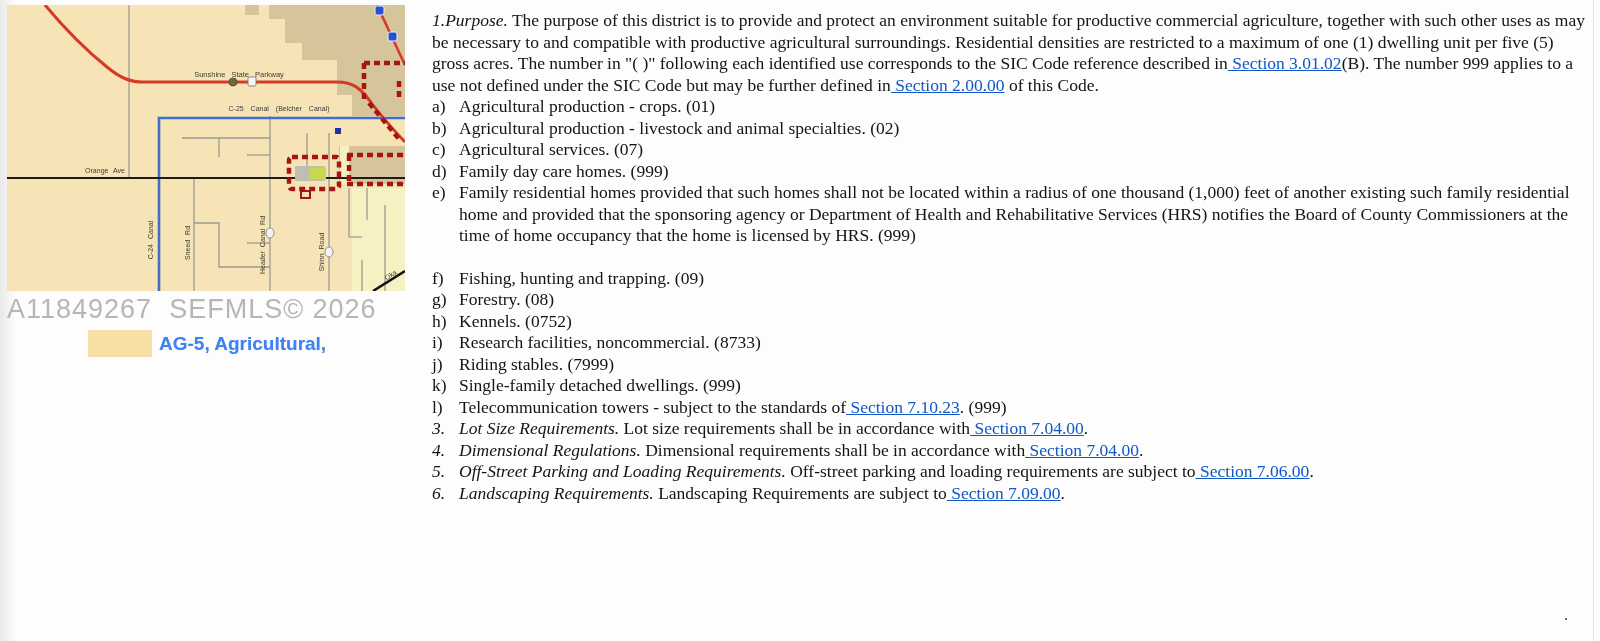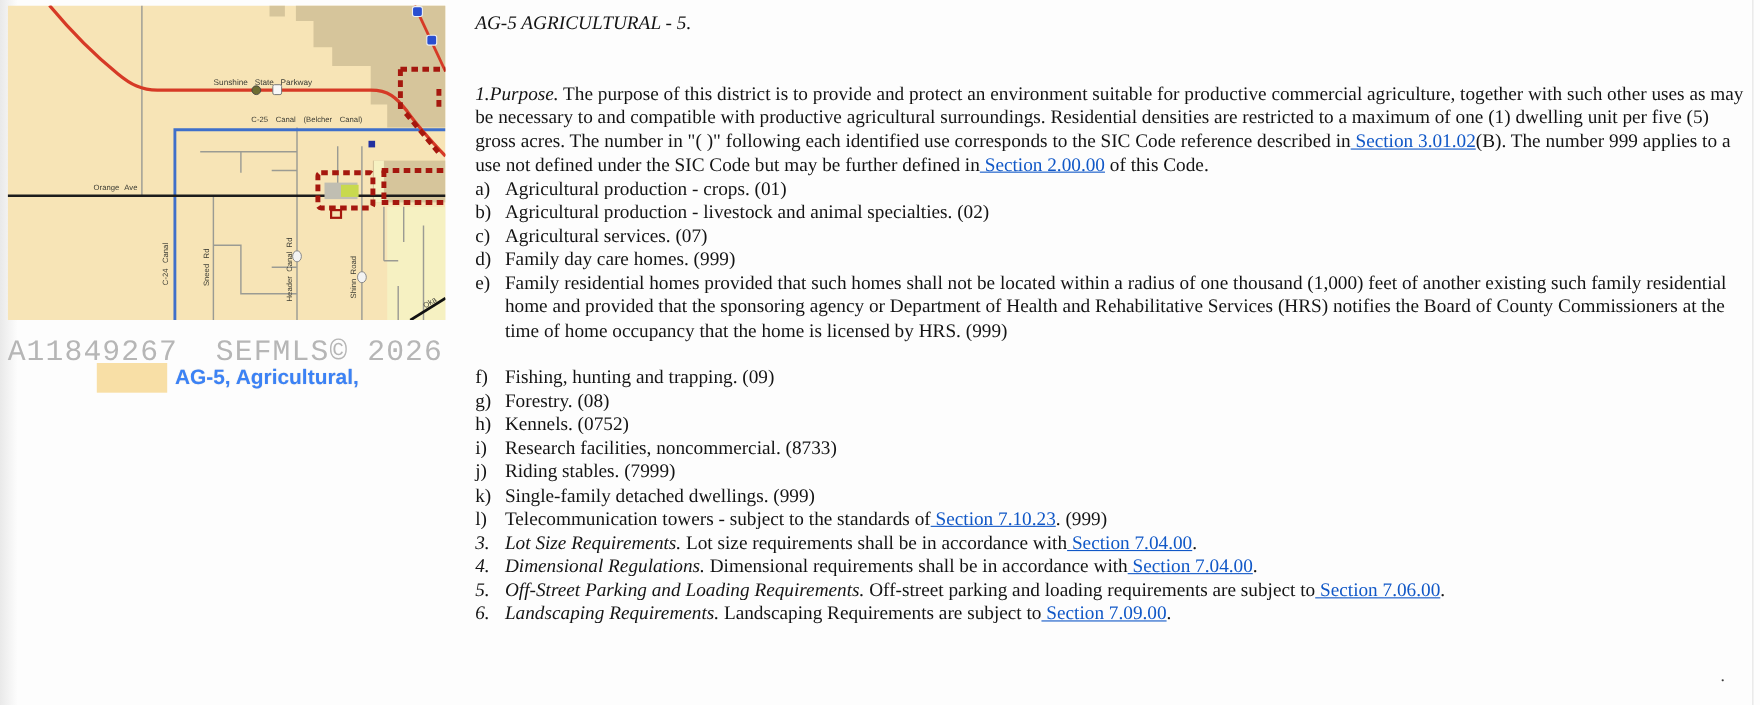--- a/index.html
+++ b/index.html
@@ -15,22 +15,22 @@
   }
   .right-edge-line {
     position:absolute; left:1593px; top:0; width:1px; height:641px;
     background:#e2e2e2;
   }
   
   .map-wrap { position:absolute; left:7px; top:5px; width:398px; height:318px; }
   .map-wrap svg { display:block; }
   .map-label { font-family:"Liberation Sans", sans-serif; fill:#3c3c34; }
   .watermark {
-    position:absolute; left:7px; top:306px;
-    font-family:Liberation Mono, monospace;
+    position:absolute; left:7px; top:294px;
+    font-family:Liberation Sans, sans-serif;
     font-size:27px; color:#b6b6b6; letter-spacing:1px; white-space:pre;
   }
   .legend { position:absolute; left:88px; top:330px; display:flex; align-items:center; }
   .legend-swatch { width:64px; height:27px; }
   .legend-label {
     margin-left:7px;
     font-family:"Liberation Sans", sans-serif;
     font-weight:bold; font-size:19px; color:#3b82f6;
     text-shadow:0 0 1px rgba(120,120,120,0.35);
   }
@@ -140,21 +140,20 @@
 </div>
 
 <div class="watermark">A11849267  SEFMLS© 2026</div>
 
 <div class="legend">
   <div class="legend-swatch" style="background: rgb(248, 223, 166);"></div>
   <div class="legend-label">AG-5, Agricultural,</div>
 </div>
 
 <div class="doc">
-  <h1 class="doc-title">AG-5 AGRICULTURAL - 5.</h1>
   <p class="para"><span class="it">1.Purpose.</span><span> The purpose of this district is to provide and protect an environment suitable for productive commercial agriculture, together with such other uses as may be necessary to and compatible with productive agricultural surroundings. Residential densities are restricted to a maximum of one (1) dwelling unit per five (5) gross acres. The number in "(  )" following each identified use corresponds to the SIC Code reference described in</span><a class="doc-link" href="#"> Section 3.01.02</a><span>(B). The number 999 applies to a use not defined under the SIC Code but may be further defined in</span><a class="doc-link" href="#"> Section 2.00.00</a><span> of this Code.</span></p>
   <div>
       <div class="li-row">
         <span class="li-marker">a)</span>
         <span class="li-content"><span>Agricultural production - crops. (01)</span></span>
       </div>
       <div class="li-row">
         <span class="li-marker">b)</span>
         <span class="li-content"><span>Agricultural production - livestock and animal specialties. (02)</span></span>
       </div>

